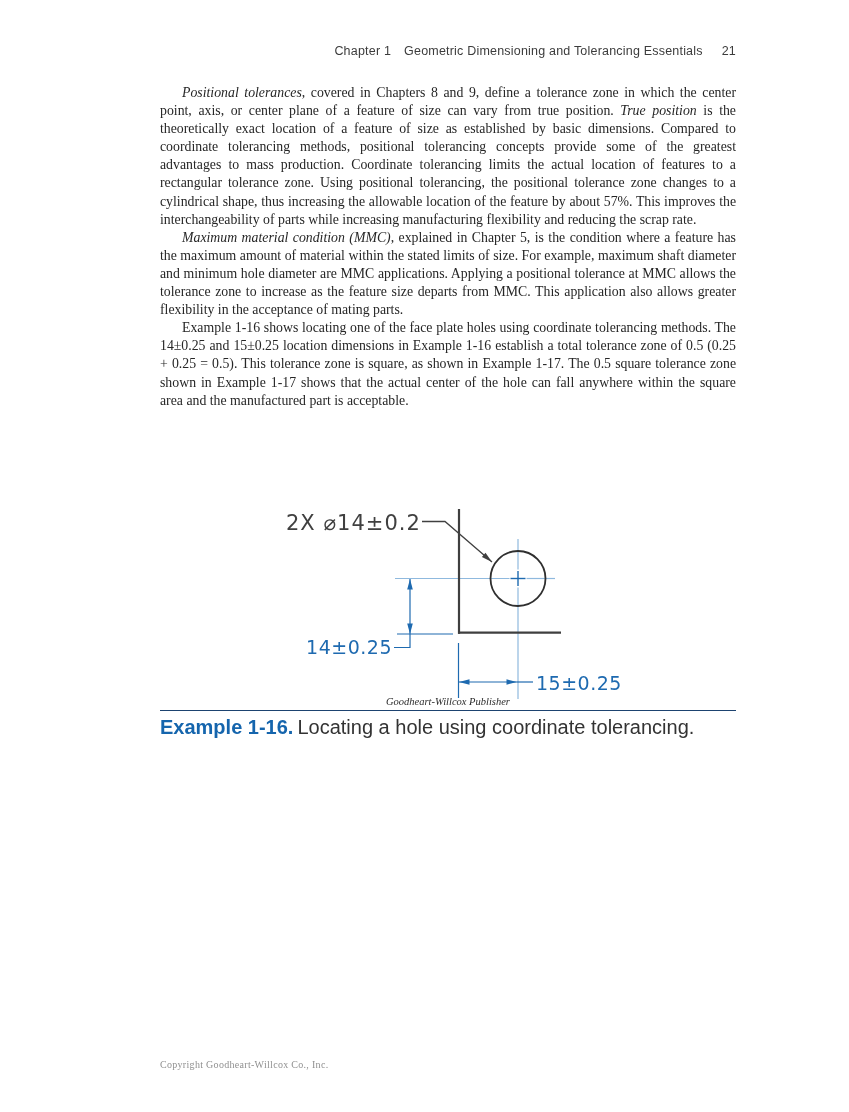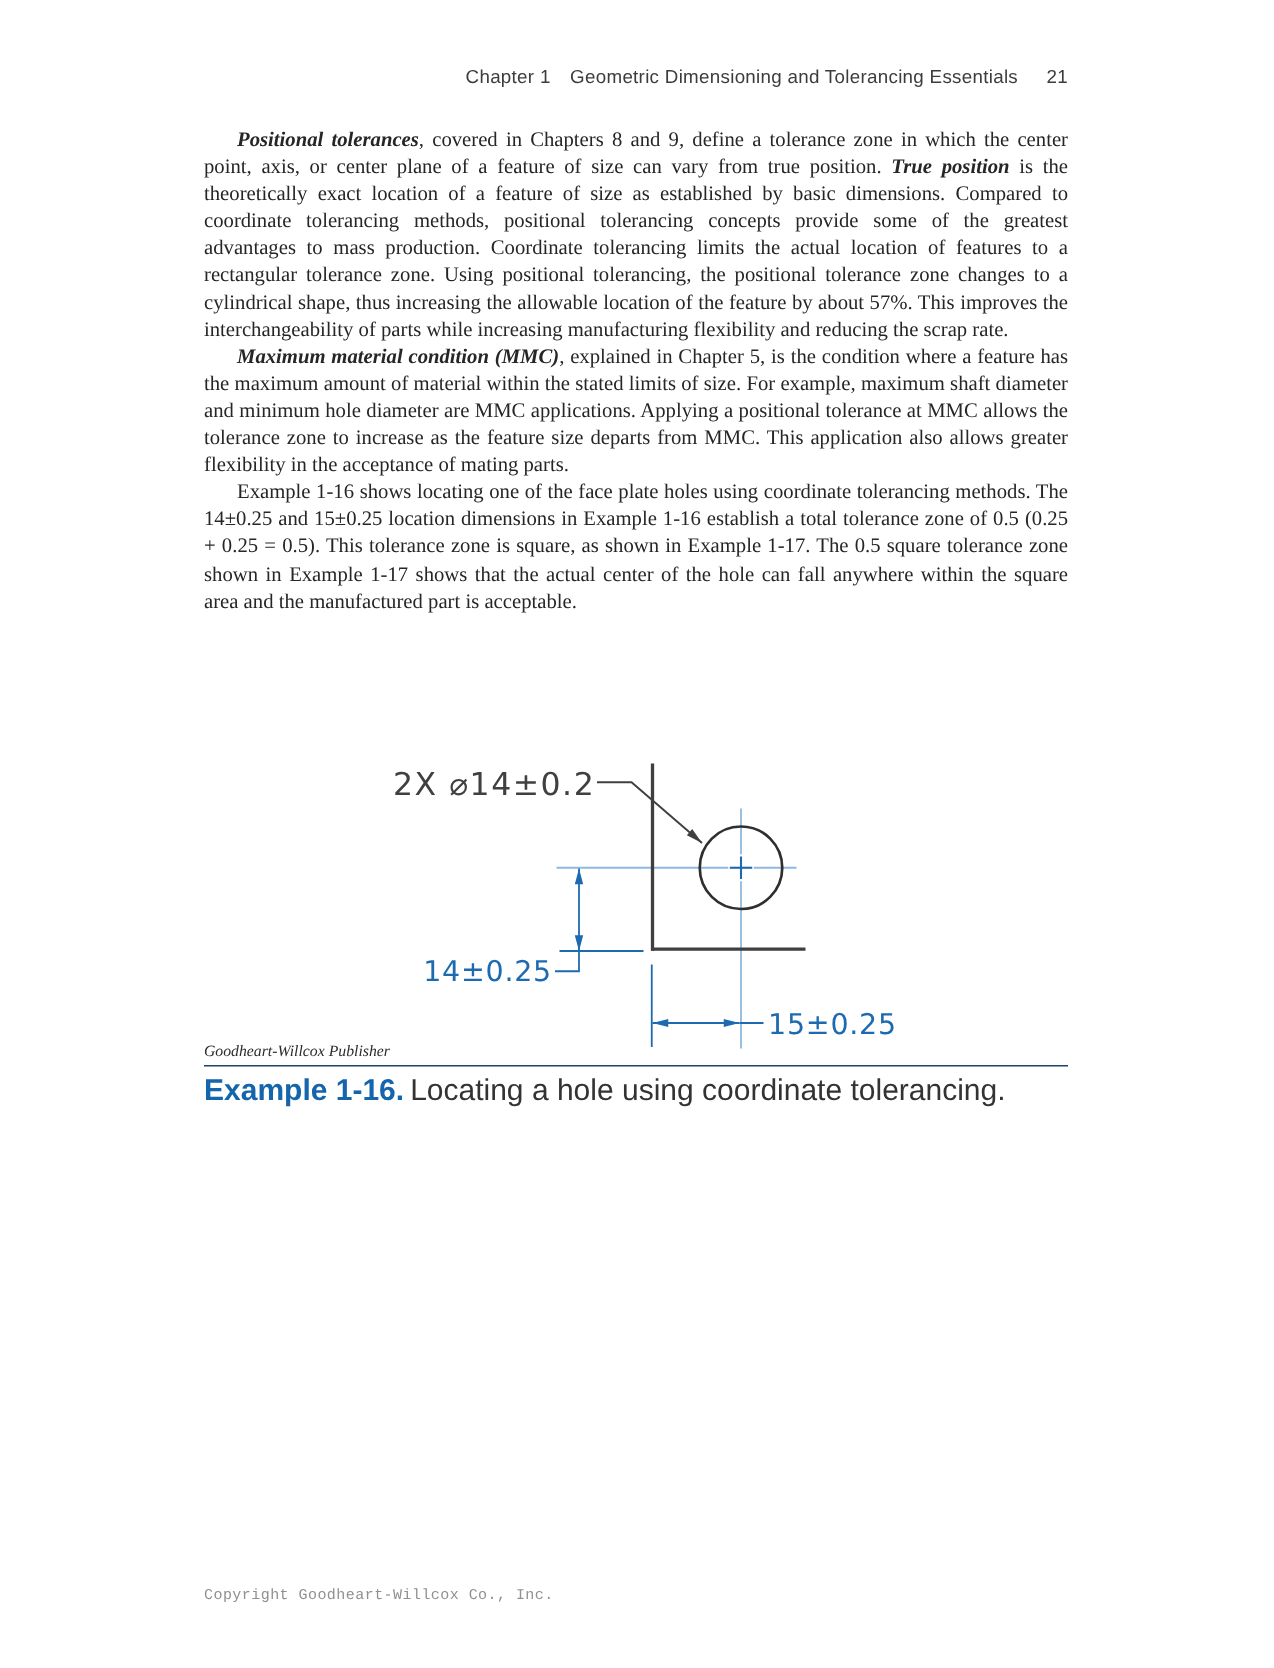--- a/index.html
+++ b/index.html
@@ -9,62 +9,62 @@
     --caption-blue:#1565ad;
     --rule-navy:#1d4370;
     --text-dark:#262626;
     --header-gray:#3c3c3c;
     --footer-gray:#909090;
   }
   *{margin:0;padding:0;box-sizing:border-box;}
   html,body{background:#ffffff;}
   body{width:849px;height:1112px;position:relative;overflow:hidden;
        font-family:"Liberation Serif",serif;}
-  .page{position:absolute;inset:0;background:#fff;}
+  .page{position:absolute;inset:0;background:#fff;margin-left:24px;}
 
   .running-head{position:absolute;top:44px;left:136px;width:576px;
     text-align:right;font-family:"Liberation Sans",sans-serif;
     font-size:12.5px;color:var(--header-gray);letter-spacing:0.2px;}
   .head-title{margin-left:13px;}
   .head-page{margin-left:19px;}
 
   .body-text{position:absolute;top:84px;left:136px;width:576px;
     font-size:13.8px;line-height:18.1px;color:var(--text-dark);
     text-align:justify;}
   .body-para{text-indent:22px;}
-  .bi{font-weight:bold;font-style:italic;}
+  .bi{font-weight:normal;font-style:italic;}
   .b{font-weight:normal;}
   .r{font-weight:normal;}
 
   .fig-svg{position:absolute;left:255px;top:505px;width:460px;height:200px;}
   .obj{stroke:var(--object-line);stroke-width:2.2;fill:none;}
   .obj-circle{stroke:#2f2f2f;stroke-width:1.8;fill:none;}
   .leader{stroke:#404040;stroke-width:1.3;fill:none;}
   .leader-fill{fill:#404040;stroke:none;}
   .cl{stroke:var(--centerline-blue);stroke-width:1.2;fill:none;}
   .cm{stroke:var(--dimension-blue);stroke-width:1.4;fill:none;}
   .dim{stroke:var(--dimension-blue);stroke-width:1.2;fill:none;}
   .dim-fill{fill:var(--dimension-blue);stroke:none;}
   .callout-text{fill:#404040;font-family:"DejaVu Sans",sans-serif;
     font-size:21px;letter-spacing:1px;}
   .dim-text{fill:var(--dimension-blue);font-family:"DejaVu Sans",sans-serif;
     font-size:19px;letter-spacing:0.5px;}
 
   .attribution{position:absolute;left:136px;top:696px;width:576px;
-    text-align:left;font-family:"Liberation Serif",serif;font-style:italic;
+    text-align:center;font-family:"Liberation Serif",serif;font-style:italic;
     font-size:10.5px;color:#2c2c2c;}
   .fig-rule{position:absolute;left:136px;top:710px;width:576px;height:0;
     border-top:1.6px solid var(--rule-navy);}
   .fig-caption{position:absolute;left:136px;top:716px;width:576px;
     font-family:"Liberation Sans",sans-serif;font-size:20px;color:#333;}
   .cap-label{color:var(--caption-blue);font-weight:bold;}
   .cap-text{margin-left:4px;}
 
   .footer{position:absolute;left:136px;top:1059px;
-    font-family:Liberation Mono, monospace;font-size:10px;
+    font-family:Liberation Serif, serif;font-size:10px;
     letter-spacing:0.3px;color:var(--footer-gray);text-align:right;}
 </style>
 </head>
 <body>
 
 <div class="page">
 
   <header class="running-head">
     <span>Chapter 1</span><span class="head-title">Geometric Dimensioning and Tolerancing Essentials</span><span class="head-page">21</span>
   </header>

